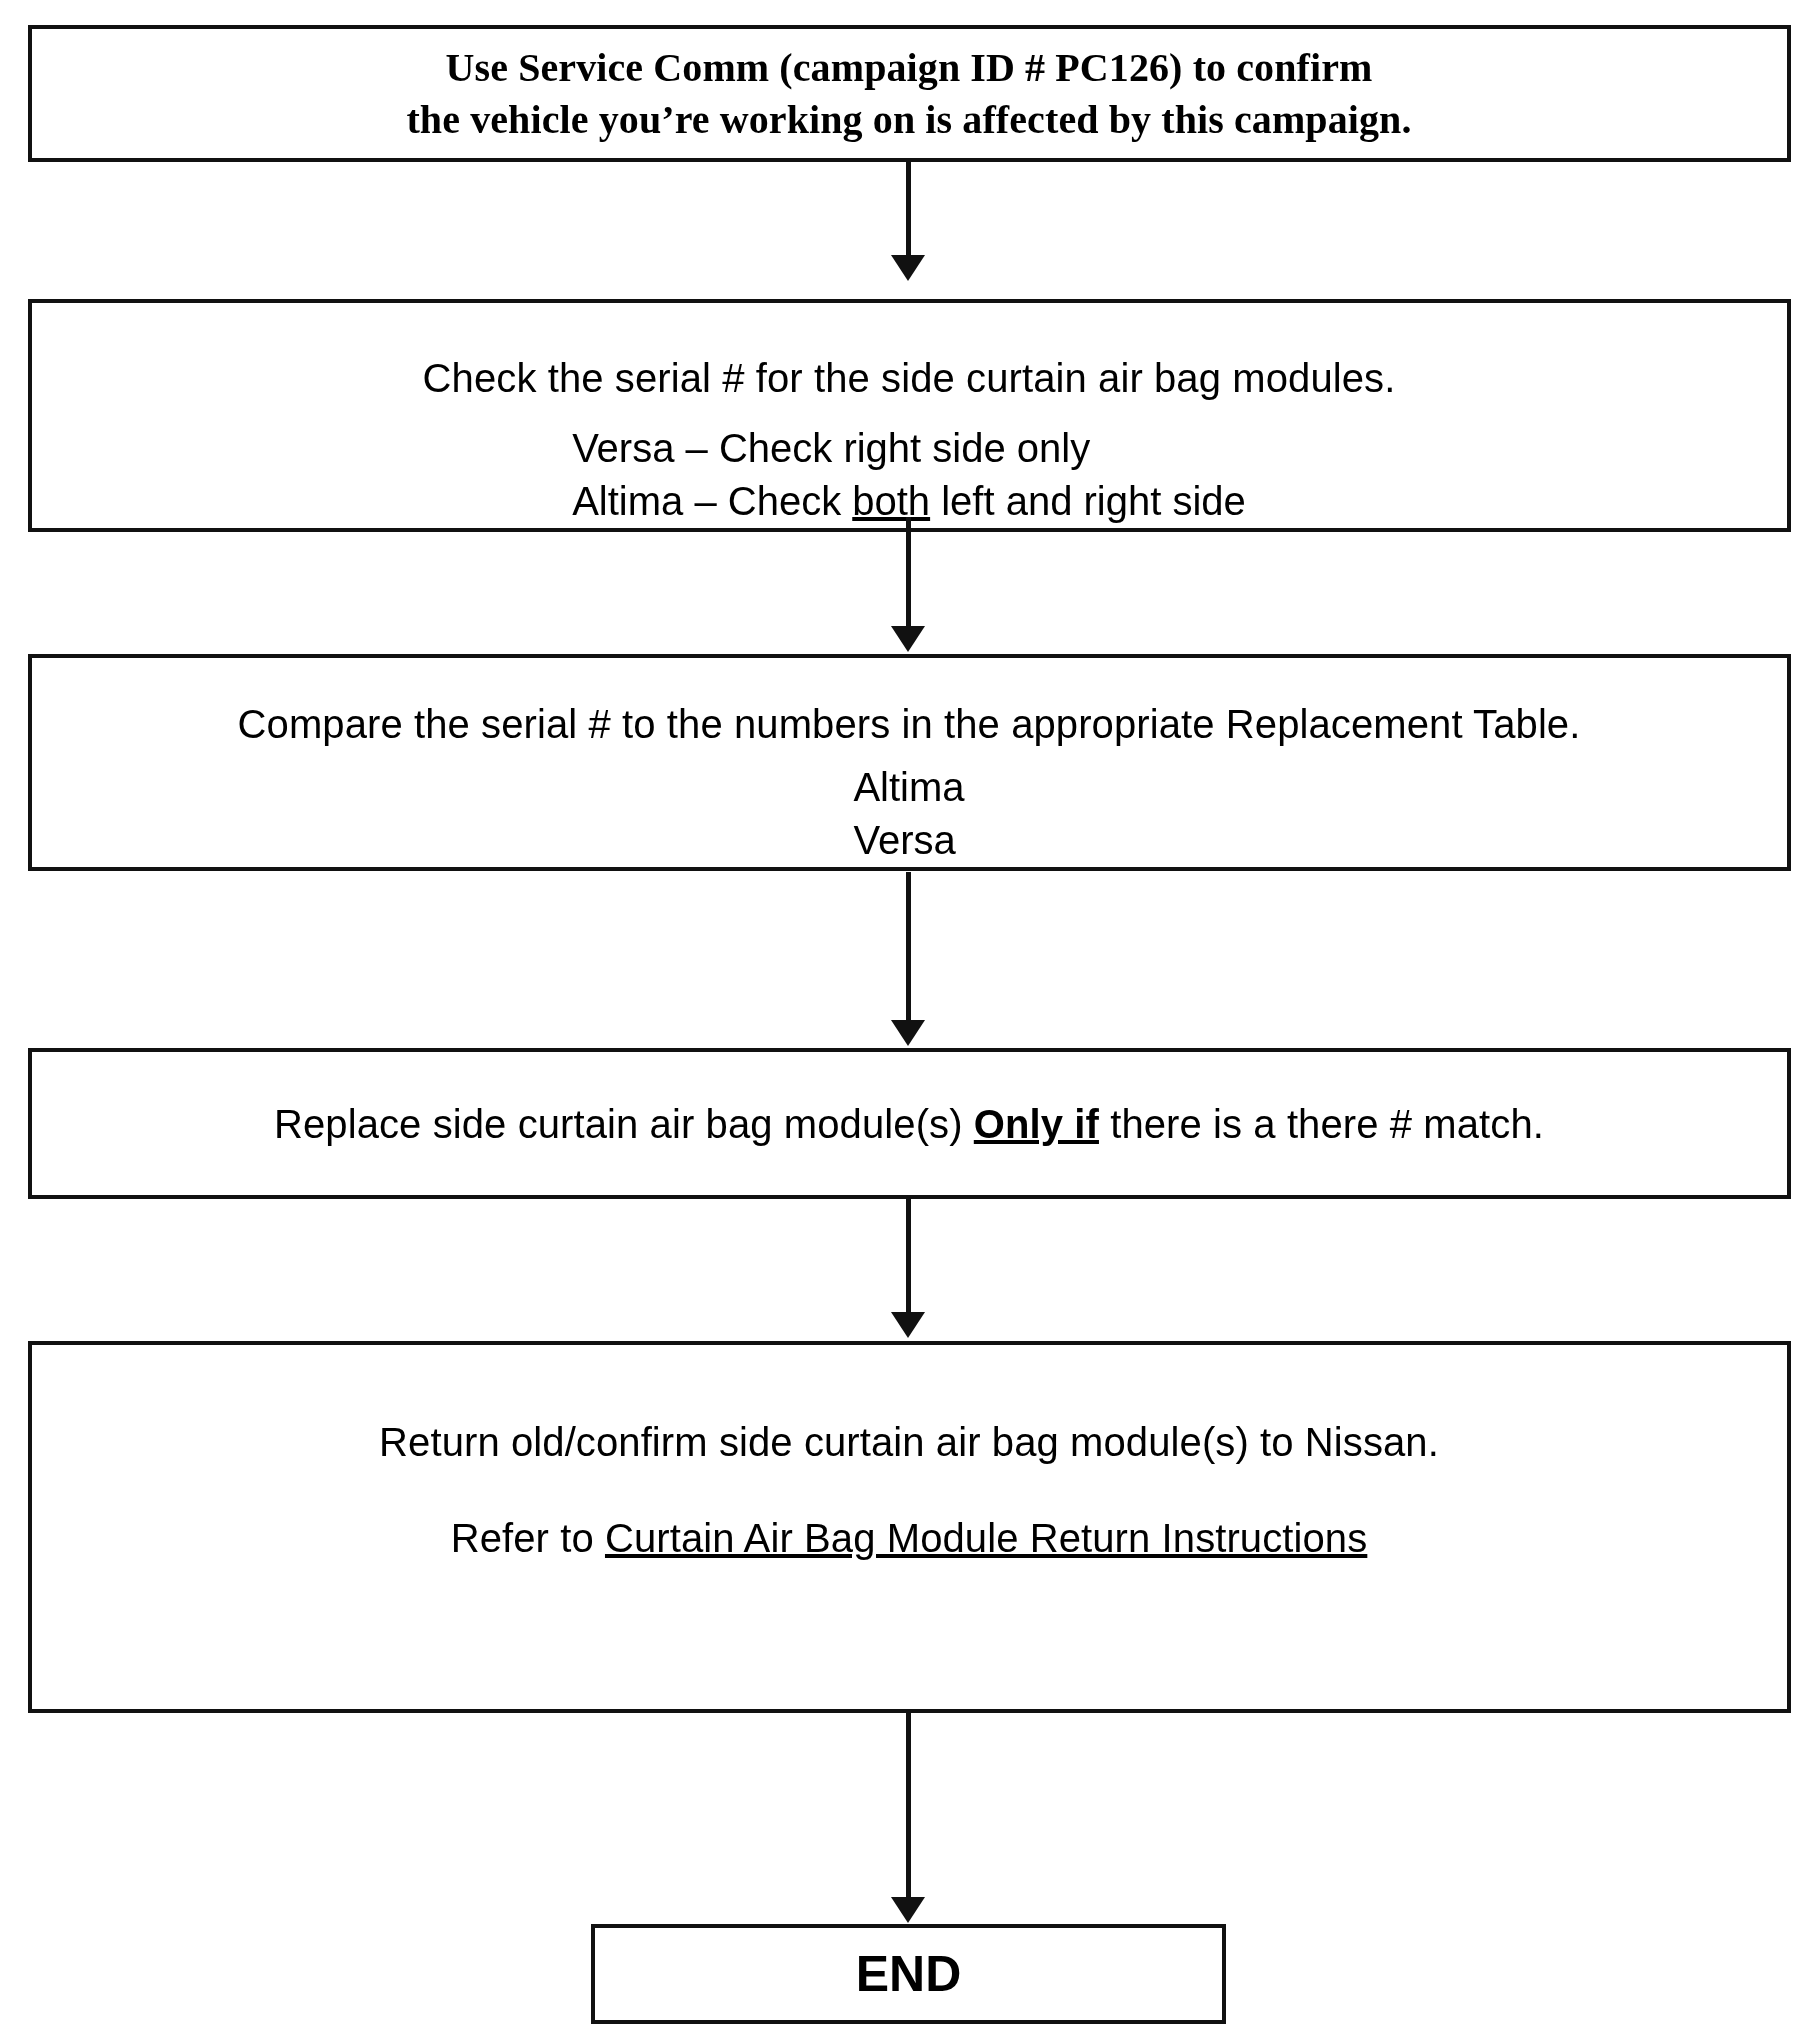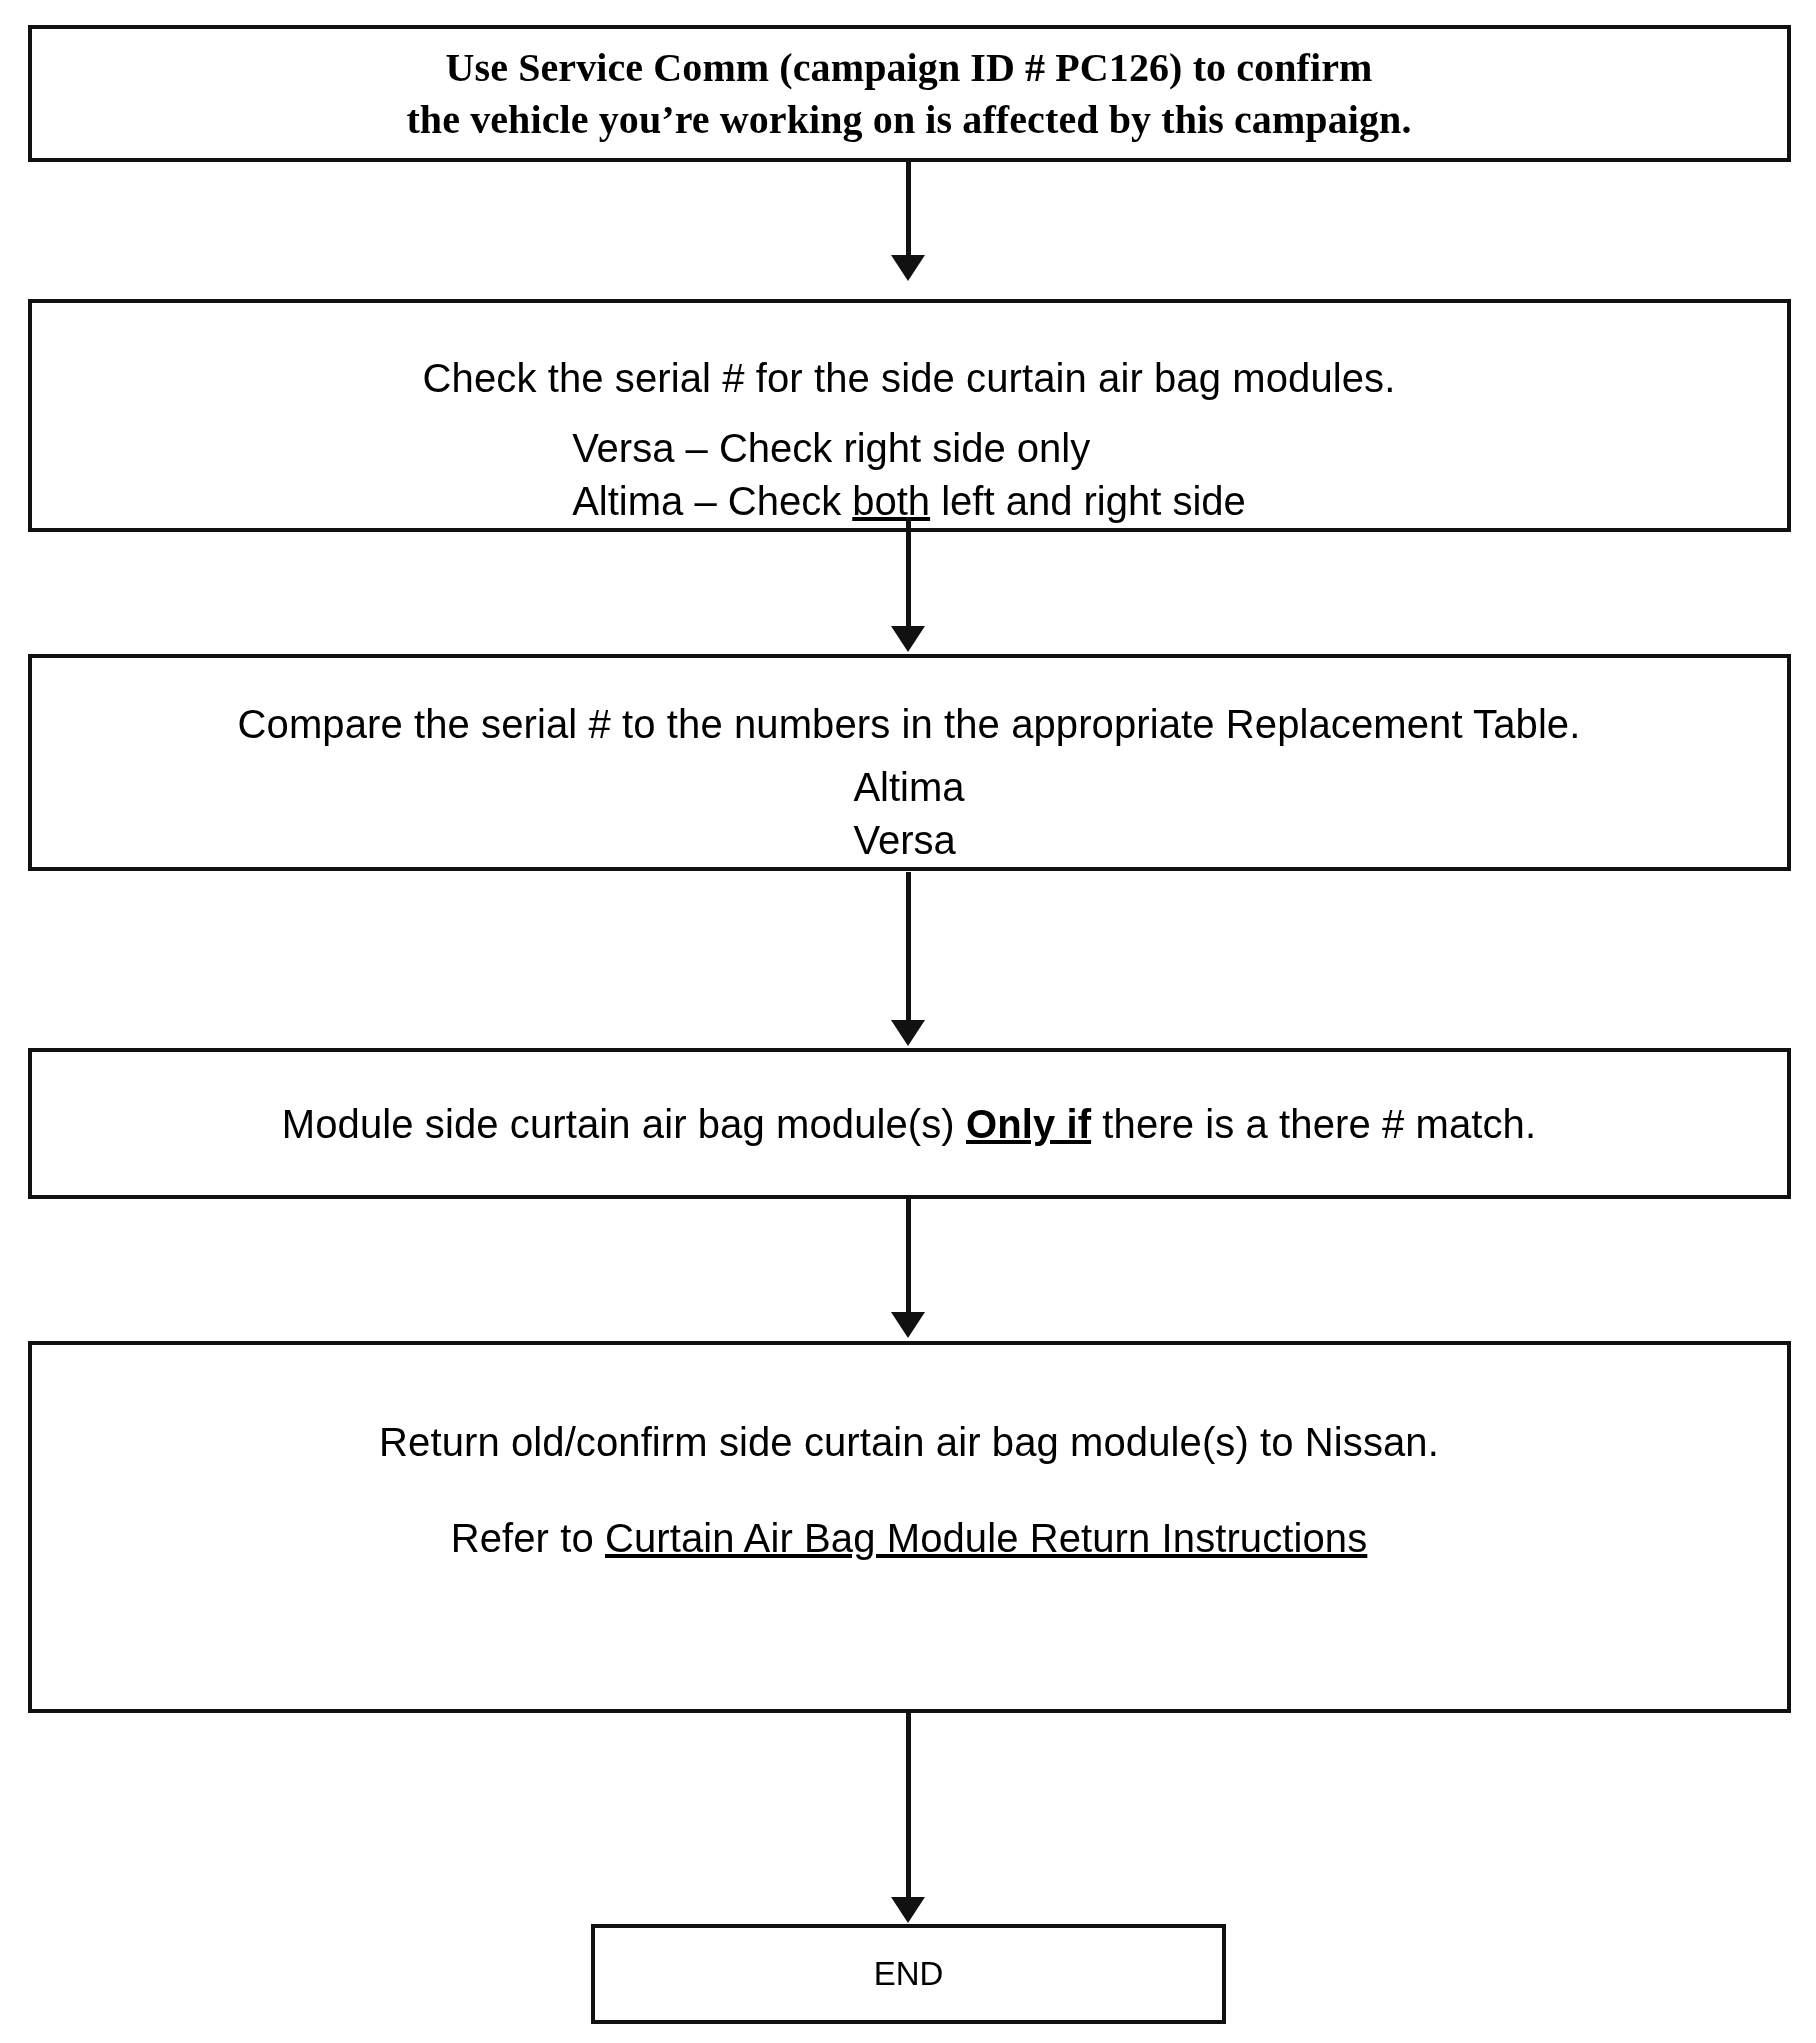--- a/index.html
+++ b/index.html
@@ -81,22 +81,22 @@
   .end-box {
     position: absolute;
     box-sizing: border-box;
     border: 4.4px solid #111111;
     background: #ffffff;
     display: flex;
     align-items: center;
     justify-content: center;
   }
   .end-label {
-    font-size: 33px;
-    font-weight: normal;
+    font-size: 50px;
+    font-weight: bold;
   }
 </style>
 </head>
 <body>
 
 <div id="page">
 
   <div class="flow-box" id="box1" style="left:27.5px; top:25px; width:1763px; height:137px;">
     <div class="box-line bold">Use Service Comm (campaign ID # PC126) to confirm</div>
     <div class="box-line bold">the vehicle you’re working on is affected by this campaign.</div>
@@ -123,21 +123,21 @@
     <div class="sub-block">
       <div class="sub-line">Altima</div>
       <div class="sub-line">Versa</div>
     </div>
   </div>
 
   <div class="connector" style="left:906px; top:872px; height:148px;"></div>
   <div class="arrow-head" style="left:891px; top:1020px;"></div>
 
   <div class="flow-box top-align" id="box4" style="left:27.5px; top:1048px; width:1763px; height:151px; padding-top:46px;">
-    <div class="box-line"><span>Module side curtain air bag module(s) </span><span class="bu">Only if</span><span> there is a there # match.</span></div>
+    <div class="box-line"><span>Replace side curtain air bag module(s) </span><span class="bu">Only if</span><span> there is a there # match.</span></div>
   </div>
 
   <div class="connector" style="left:906px; top:1199px; height:113px;"></div>
   <div class="arrow-head" style="left:891px; top:1312px;"></div>
 
   <div class="flow-box top-align" id="box5" style="left:27.5px; top:1341px; width:1763px; height:372px; padding-top:71px;">
     <div class="box-line">Return old/confirm side curtain air bag module(s) to Nissan.</div>
     <div class="spacer-lg"></div>
     <div class="box-line"><span>Refer to </span><span class="u">Curtain Air Bag Module Return Instructions</span></div>
   </div>

